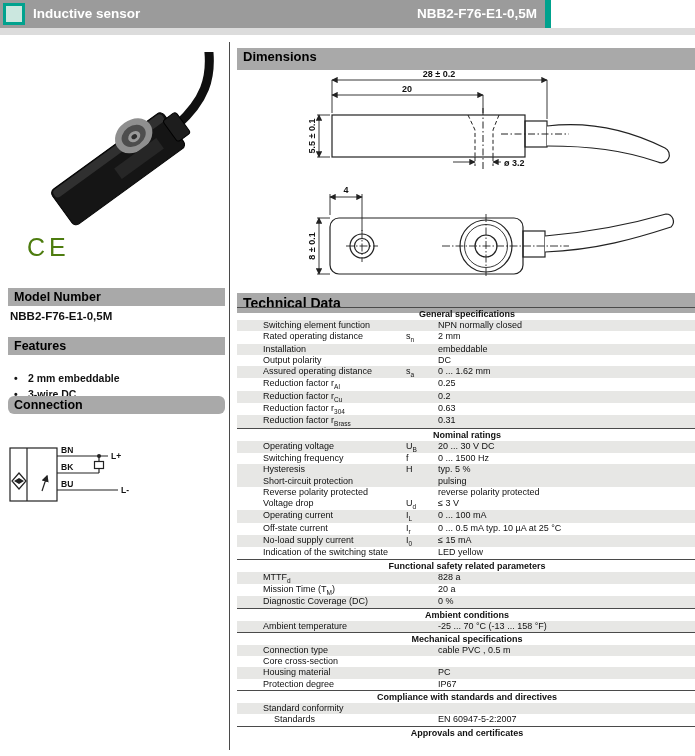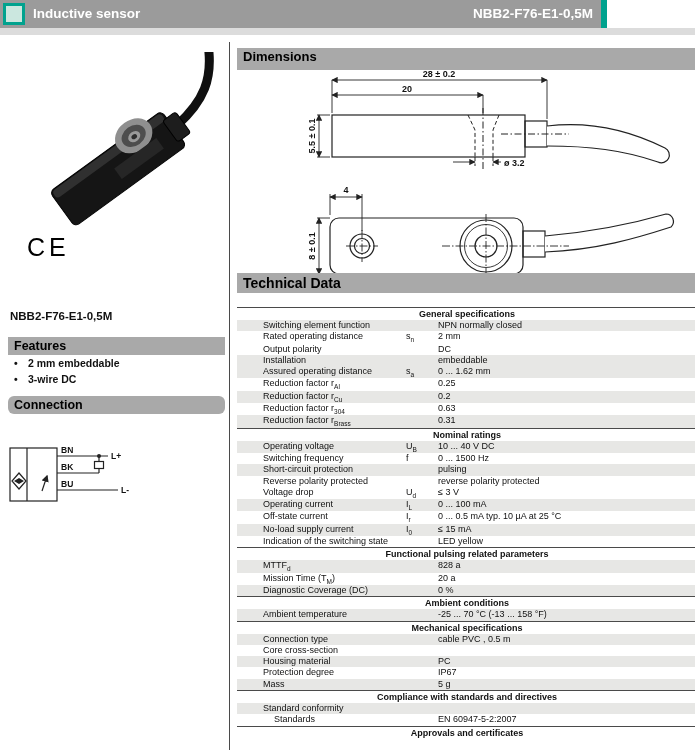--- a/index.html
+++ b/index.html
@@ -1,40 +1,40 @@
 <!DOCTYPE html>
 <html><head>
 <meta charset="utf-8">
 <style>
   html,body{margin:0;padding:0;background:#fff;}
   .page{position:relative;width:695px;height:756px;background:#ffffff;overflow:hidden;
         font-family:"Liberation Sans",sans-serif;color:#111;}
   
-  .topbar{position:absolute;left:0;top:0;width:607px;height:28px;background:#9b9b9b;}
+  .topbar{position:absolute;left:0;top:0;width:551px;height:28px;background:#9b9b9b;}
   .topbar-strip{position:absolute;left:0;top:28px;width:695px;height:7px;background:#dcdcdc;}
   .brand-box{position:absolute;left:3px;top:3px;width:16px;height:16px;background:#cbe7df;border:3px solid #00a28e;}
   .topbar-title{position:absolute;left:33px;top:0;height:28px;line-height:28px;font-size:13.5px;font-weight:bold;color:#fff;}
   .topbar-model{position:absolute;right:14px;top:0;height:28px;line-height:28px;font-size:13.5px;font-weight:bold;color:#fff;}
   .topbar-edge{position:absolute;right:0;top:0;width:6px;height:28px;background:#00a28e;}
   
   .divider{position:absolute;left:229px;top:42px;width:1px;height:708px;background:#4a4a4a;}
   
   .bar{position:absolute;background:#a9a9a9;color:#000;font-weight:bold;box-sizing:border-box;}
   .bar-left{left:8px;width:217px;height:18px;line-height:18px;font-size:12.5px;padding-left:6px;}
   .bar-right{left:237px;width:458px;padding-left:6px;}
   #bar-model{top:288px;}
   #bar-features{top:337px;}
   #bar-connection{top:396px;border-radius:6px;}
   #bar-dimensions{top:48px;height:22px;line-height:17px;font-size:13px;}
-  #bar-techdata{top:273px;height:20px;line-height:20px;font-size:14px;}
+  #bar-techdata{top:293px;height:20px;line-height:20px;font-size:14px;}
   .model-value{position:absolute;left:10px;top:310px;font-size:11.5px;font-weight:bold;}
-  .features-list{position:absolute;left:14px;top:355px;font-size:10.5px;font-weight:bold;}
+  .features-list{position:absolute;left:14px;top:370px;font-size:10.5px;font-weight:bold;}
   .feature-item{height:16px;line-height:16px;}
   .feature-item .bullet{display:inline-block;width:14px;}
-  .ce{position:absolute;left:27px;top:233px;font-size:25px;letter-spacing:4px;color:#000000;}
+  .ce{position:absolute;left:27px;top:233px;font-size:25px;letter-spacing:4px;color:#4d7c0f;}
   
   #photo-svg{position:absolute;left:18px;top:52px;}
   #conn-svg{position:absolute;left:0;top:430px;}
   #dims-svg{position:absolute;left:237px;top:66px;}
   
   .tech-table{position:absolute;left:237px;top:307px;width:458px;}
   .td-title{font-weight:bold;font-size:9px;line-height:10px;padding:1px 0 1px 2px;border-top:1px solid #4a4a4a;text-align:center;}
   .td-row{display:grid;grid-template-columns:143px 32px 1fr;font-size:9px;line-height:11.3px;padding-left:26px;}
   .td-row.shade{background:#e7e7e5;}
   .td-label.ind2{padding-left:11px;}
@@ -67,20 +67,21 @@
       <ellipse cx="131" cy="99" rx="20" ry="16" fill="#8f8f8f"></ellipse>
       <ellipse cx="131" cy="99" rx="13" ry="10" fill="#4d4d4d"></ellipse>
       <ellipse cx="131" cy="100" rx="6.5" ry="5" fill="#9a9a9a"></ellipse>
       <ellipse cx="131" cy="100" rx="3" ry="2.3" fill="#2e2e2e"></ellipse>
       <rect x="96" y="114" width="52" height="13" fill="#262626"></rect>
     </g>
   </svg>
 
   <div class="ce">CE</div>
 
+  <div class="bar bar-left" id="bar-model">Model Number</div>
   <div class="model-value">NBB2-F76-E1-0,5M</div>
 
   <div class="bar bar-left" id="bar-features">Features</div>
   <div class="features-list">
     <div class="feature-item"><span class="bullet">•</span><span>2 mm embeddable</span></div>
     <div class="feature-item"><span class="bullet">•</span><span>3-wire DC</span></div>
   </div>
 
   <div class="bar bar-left" id="bar-connection">Connection</div>
 
@@ -182,32 +183,32 @@
           <div>NPN normally closed</div>
         </span>
       </div>
       <div class="td-row">
         <span class="td-label">Rated operating distance</span>
         <span class="td-sym">s<sub>n</sub></span>
         <span class="td-val">
           <div>2 mm</div>
         </span>
       </div>
+      <div class="td-row shade">
+        <span class="td-label">Installation</span>
+        <span class="td-sym"></span>
+        <span class="td-val">
+          <div>embeddable</div>
+        </span>
+      </div>
       <div class="td-row">
         <span class="td-label">Output polarity</span>
         <span class="td-sym"></span>
         <span class="td-val">
           <div>DC</div>
-        </span>
-      </div>
-      <div class="td-row shade">
-        <span class="td-label">Installation</span>
-        <span class="td-sym"></span>
-        <span class="td-val">
-          <div>embeddable</div>
         </span>
       </div>
       <div class="td-row shade">
         <span class="td-label">Assured operating distance</span>
         <span class="td-sym">s<sub>a</sub></span>
         <span class="td-val">
           <div>0 ... 1.62 mm</div>
         </span>
       </div>
       <div class="td-row">
@@ -236,31 +237,38 @@
         <span class="td-sym"></span>
         <span class="td-val">
           <div>0.31</div>
         </span>
       </div>
       <div class="td-title">Nominal ratings</div>
       <div class="td-row shade">
         <span class="td-label">Operating voltage</span>
         <span class="td-sym">U<sub>B</sub></span>
         <span class="td-val">
-          <div>10 ... 40 V DC</div>
+          <div>20 ... 30 V DC</div>
         </span>
       </div>
       <div class="td-row">
         <span class="td-label">Switching frequency</span>
         <span class="td-sym">f</span>
         <span class="td-val">
           <div>0 ... 1500 Hz</div>
         </span>
       </div>
       <div class="td-row shade">
+        <span class="td-label">Hysteresis</span>
+        <span class="td-sym">H</span>
+        <span class="td-val">
+          <div>typ. 5  %</div>
+        </span>
+      </div>
+      <div class="td-row shade">
         <span class="td-label">Short-circuit protection</span>
         <span class="td-sym"></span>
         <span class="td-val">
           <div>pulsing</div>
         </span>
       </div>
       <div class="td-row">
         <span class="td-label">Reverse polarity protected</span>
         <span class="td-sym"></span>
         <span class="td-val">
@@ -295,21 +303,21 @@
           <div>≤ 15 mA</div>
         </span>
       </div>
       <div class="td-row">
         <span class="td-label">Indication of the switching state</span>
         <span class="td-sym"></span>
         <span class="td-val">
           <div>LED yellow</div>
         </span>
       </div>
-      <div class="td-title">Functional pulsing related parameters</div>
+      <div class="td-title">Functional safety related parameters</div>
       <div class="td-row shade">
         <span class="td-label">MTTF<sub>d</sub></span>
         <span class="td-sym"></span>
         <span class="td-val">
           <div>828 a</div>
         </span>
       </div>
       <div class="td-row">
         <span class="td-label">Mission Time (T<sub>M</sub>)</span>
         <span class="td-sym"></span>
@@ -349,27 +357,20 @@
         <span class="td-sym"></span>
         <span class="td-val">
           <div>PC</div>
         </span>
       </div>
       <div class="td-row">
         <span class="td-label">Protection degree</span>
         <span class="td-sym"></span>
         <span class="td-val">
           <div>IP67</div>
-        </span>
-      </div>
-      <div class="td-row shade">
-        <span class="td-label">Mass</span>
-        <span class="td-sym"></span>
-        <span class="td-val">
-          <div>5 g</div>
         </span>
       </div>
       <div class="td-title">Compliance with standards and directives</div>
       <div class="td-row shade">
         <span class="td-label">Standard conformity</span>
         <span class="td-sym"></span>
         <span class="td-val">
           <div></div>
         </span>
       </div>

